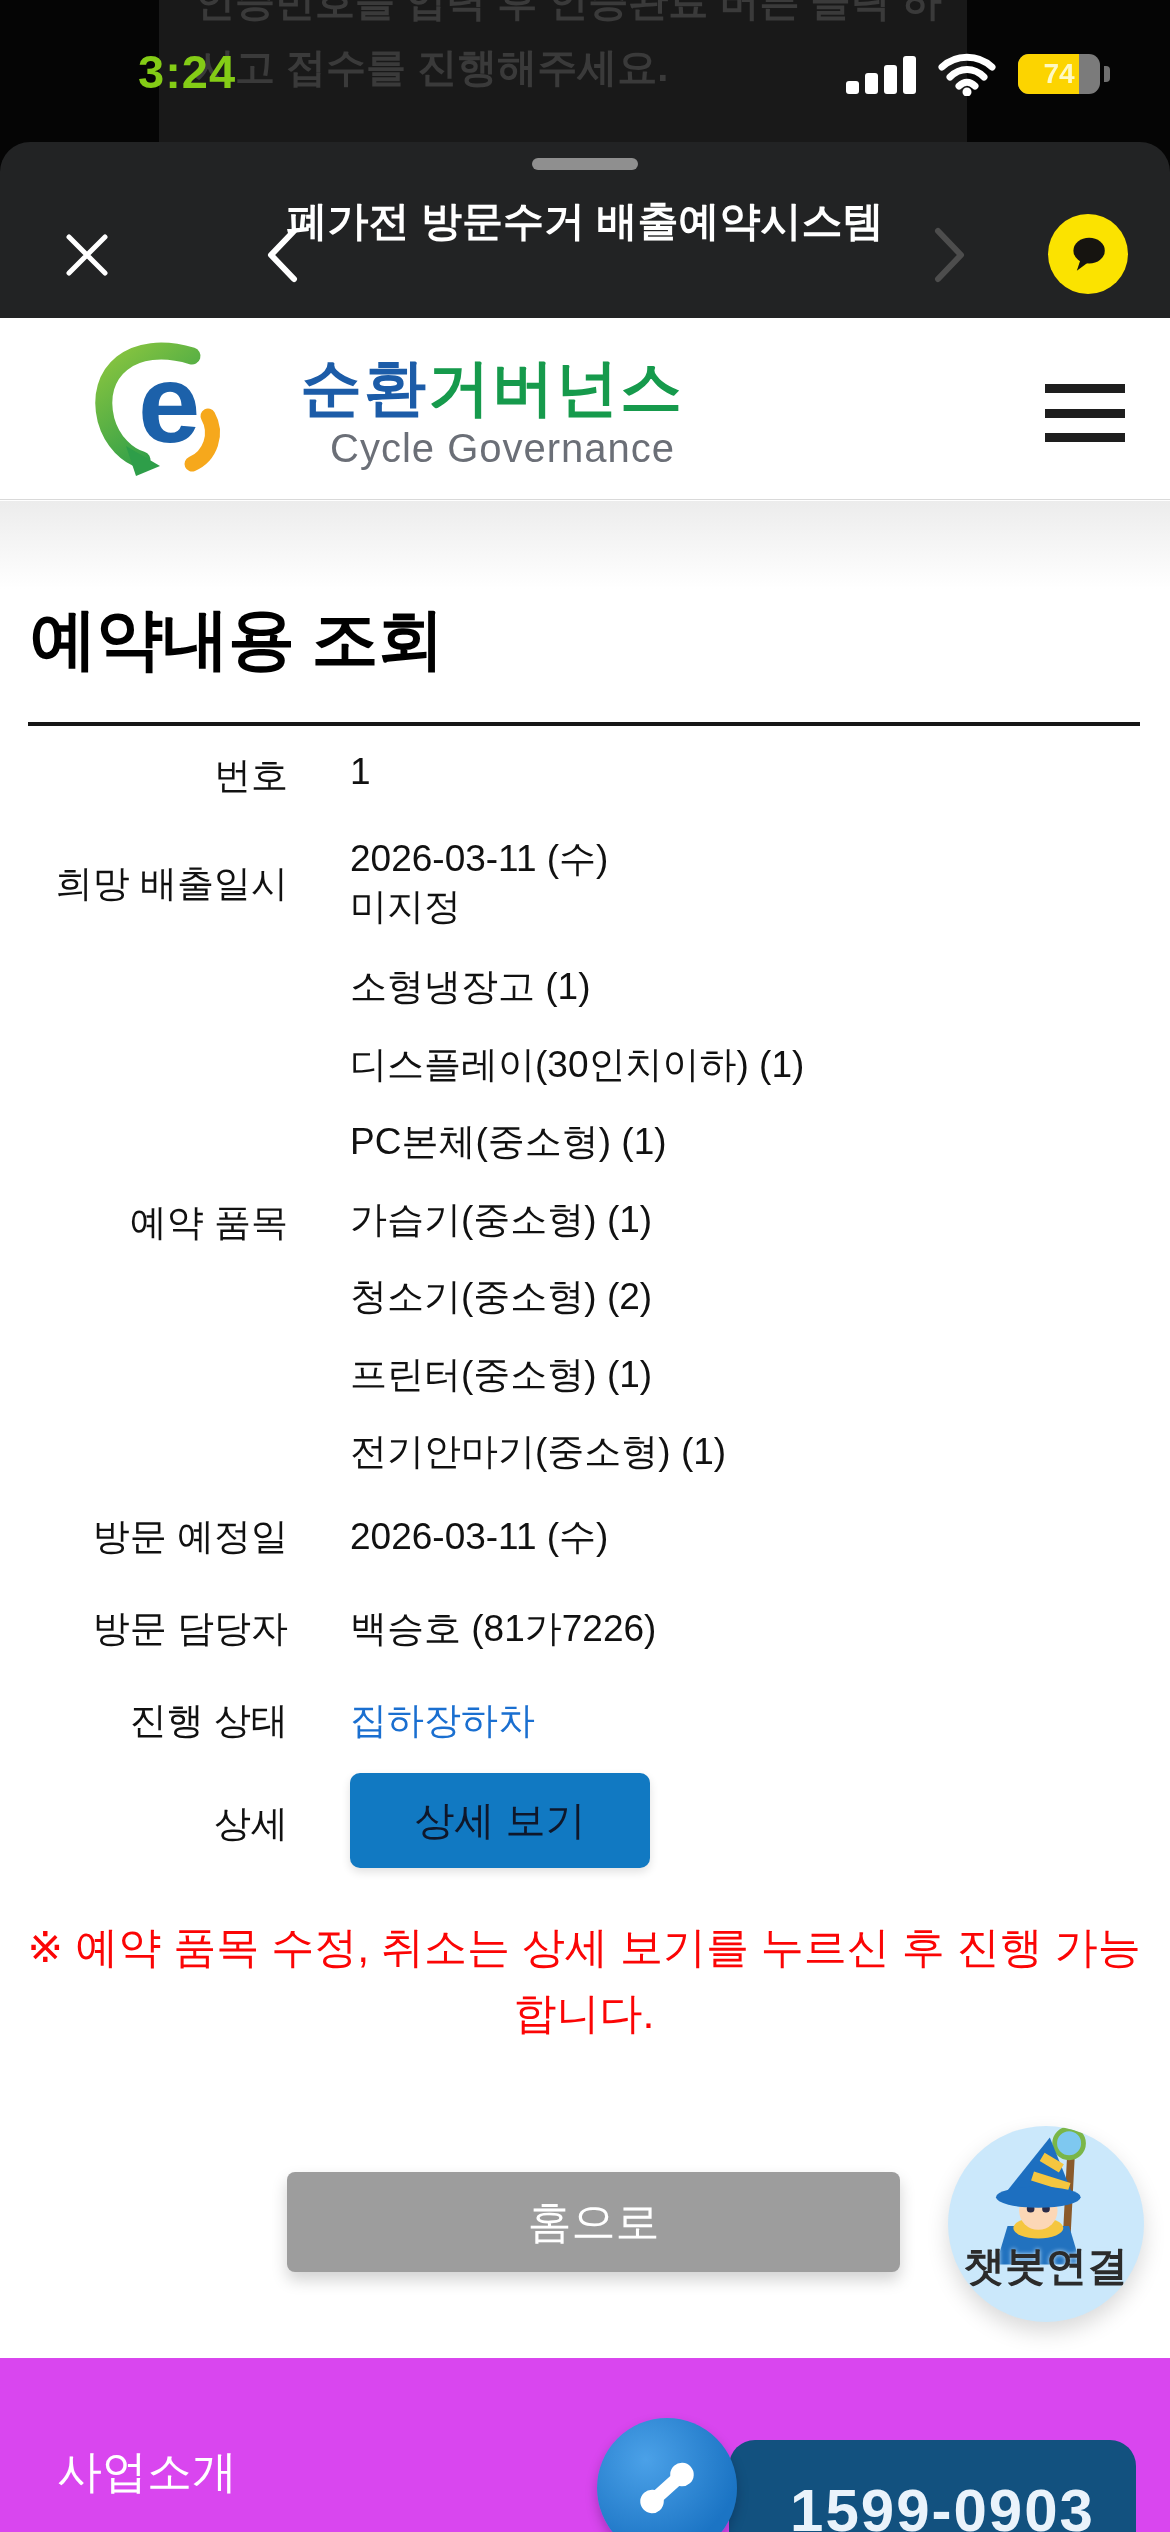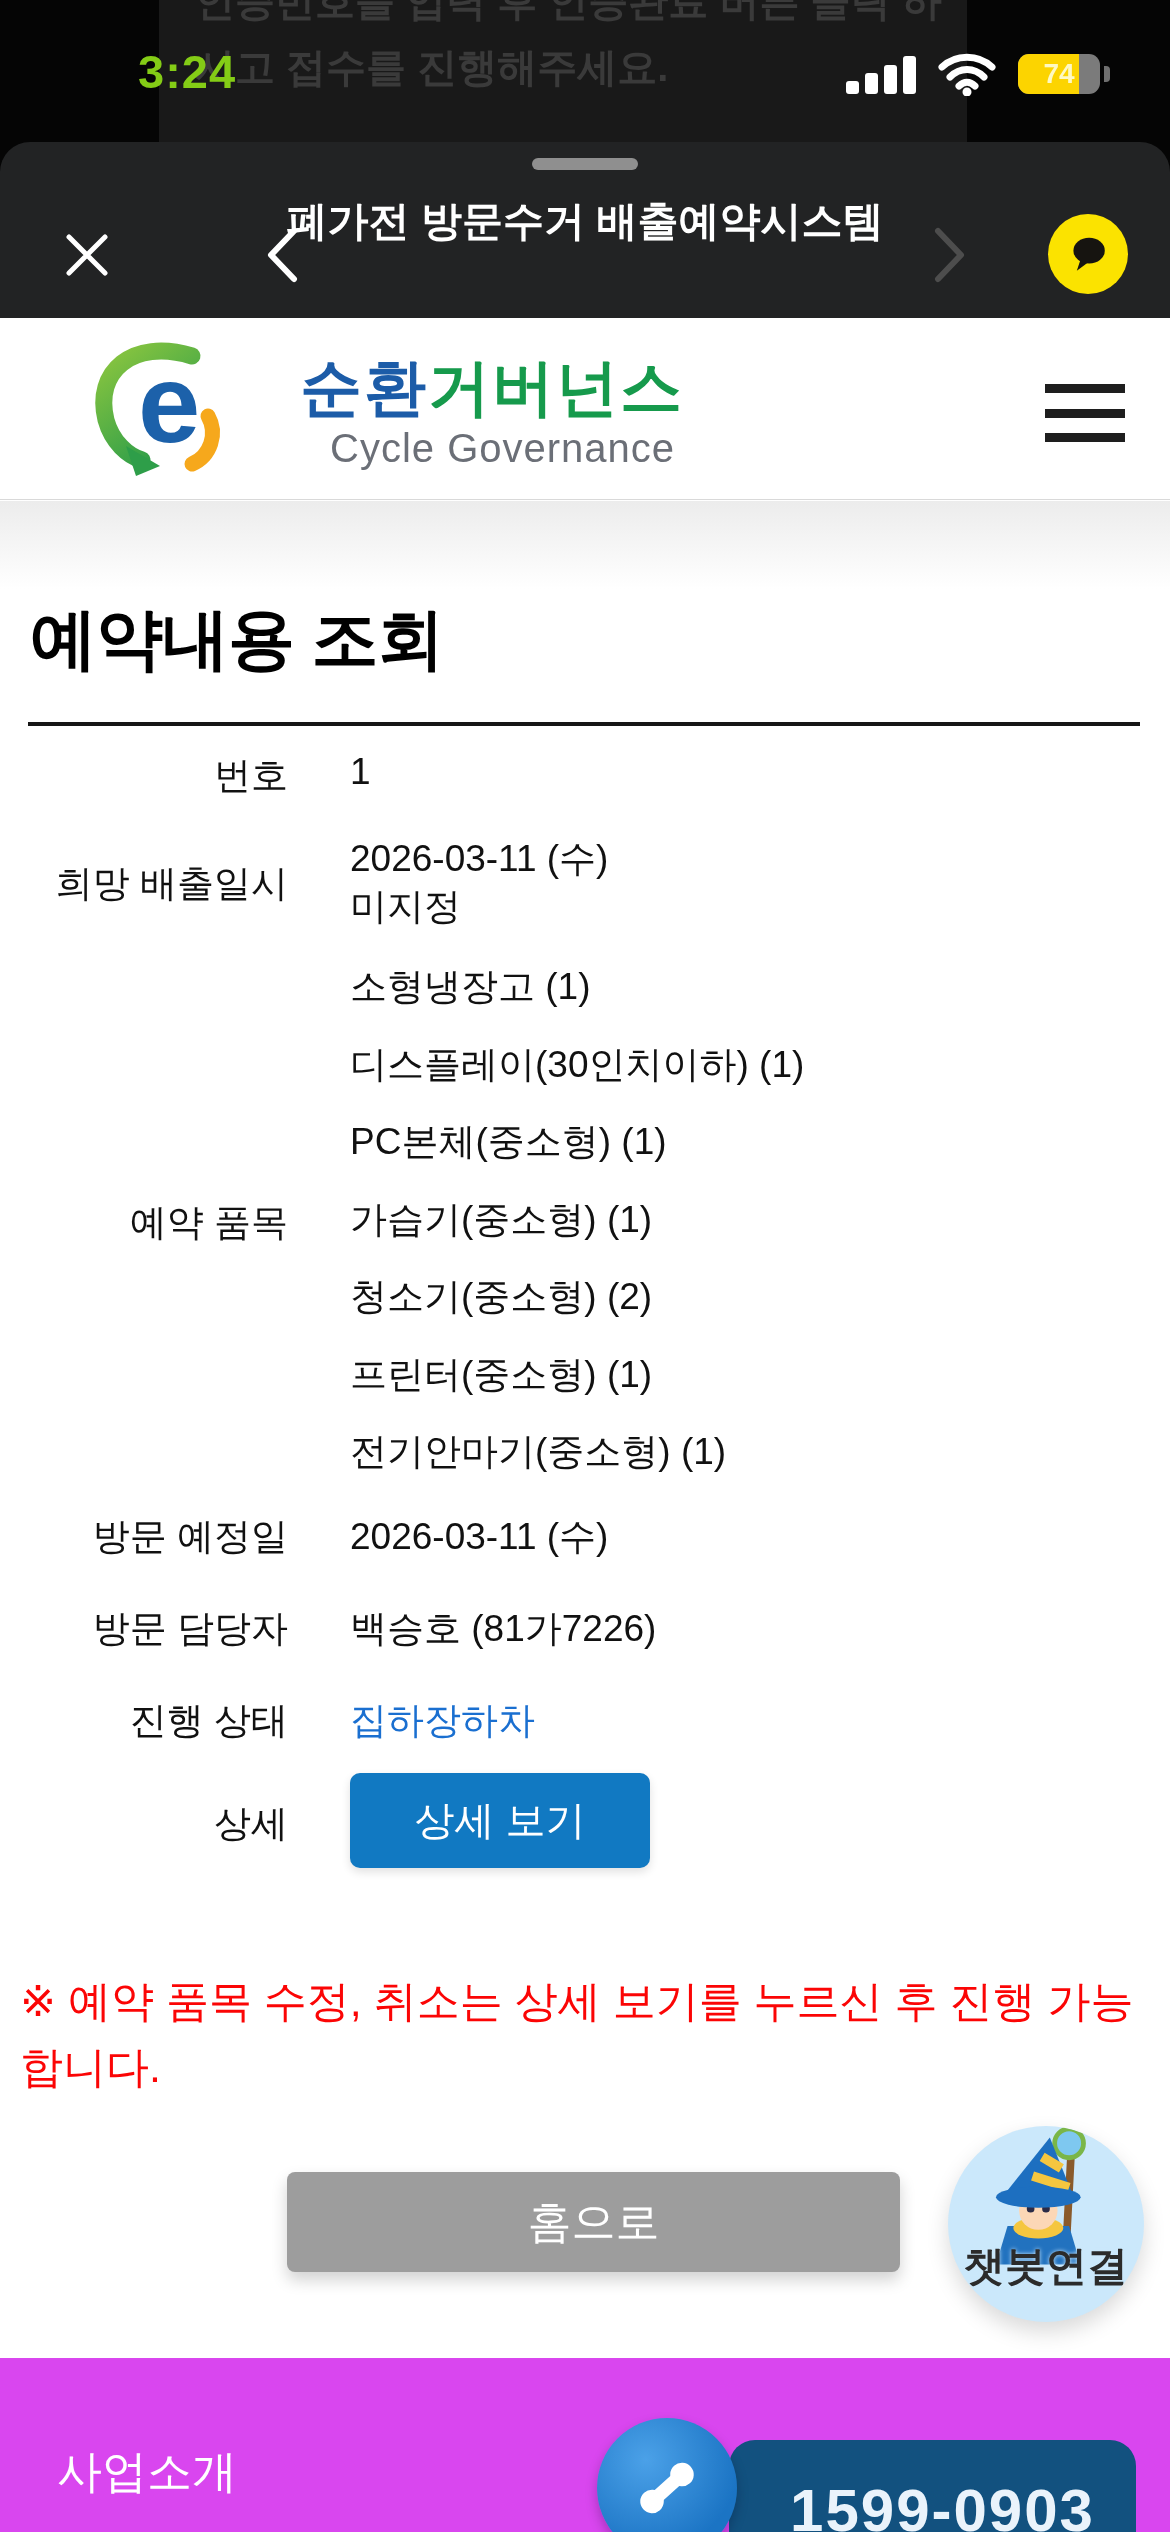--- a/index.html
+++ b/index.html
@@ -56,23 +56,23 @@
     background:linear-gradient(#ececec,#ffffff);}
   .page-title{position:absolute;left:30px;top:276px;font-size:67px;font-weight:700;color:#000;letter-spacing:-1px;}
   .title-rule{position:absolute;left:28px;top:404px;width:1112px;height:4px;background:#161616;}
   
   .row-label{position:absolute;width:288px;right:882px;text-align:right;font-size:37px;color:#111;font-weight:500;white-space:nowrap;}
   .row-value{position:absolute;left:350px;font-size:37px;color:#111;white-space:nowrap;}
   .items-list{position:absolute;left:350px;top:630px;font-size:37px;color:#111;}
   .items-list span{display:block;height:77.5px;line-height:77.5px;white-space:nowrap;}
   .status-link{color:#1a6fd0;cursor:pointer;}
   .detail-btn{position:absolute;left:350px;top:1455px;width:300px;height:95px;border:none;border-radius:10px;
-    background:#1179c2;color:#ffffff;font-size:40px;font-weight:500;cursor:pointer;
+    background:#1179c2;color:#0f172a;font-size:40px;font-weight:500;cursor:pointer;
     font-family:inherit;box-shadow:0 4px 10px rgba(0,0,0,0.12);}
-  .notice{position:absolute;left:20px;top:1650px;width:1128px;color:#fb0505;font-size:43px;line-height:66px;font-weight:500;}
+  .notice{position:absolute;left:20px;top:1596px;width:1128px;color:#fb0505;font-size:43px;line-height:66px;font-weight:500;text-align:center;}
   .home-btn{position:absolute;left:287px;top:1854px;width:613px;height:100px;border:none;border-radius:8px;
     background:#9d9d9d;color:#fff;font-size:44px;font-weight:500;cursor:pointer;font-family:inherit;
     box-shadow:0 8px 16px rgba(0,0,0,0.18);}
   .chatbot{position:absolute;left:948px;top:1808px;width:196px;height:196px;border-radius:50%;
     background:#cbe8fb;box-shadow:0 10px 22px rgba(0,0,0,0.15);cursor:pointer;overflow:hidden;}
   .chatbot-label{position:absolute;left:0;right:0;bottom:28px;text-align:center;font-size:41px;font-weight:700;color:#2b2b2b;
     text-shadow:0 0 4px #cbe8fb;}
   
   .footer{position:absolute;left:0;top:2358px;width:1170px;height:174px;background:#d946ef;overflow:visible;}
   .footer-menu{position:absolute;left:57px;top:84px;color:#fff;font-size:45px;font-weight:500;}

